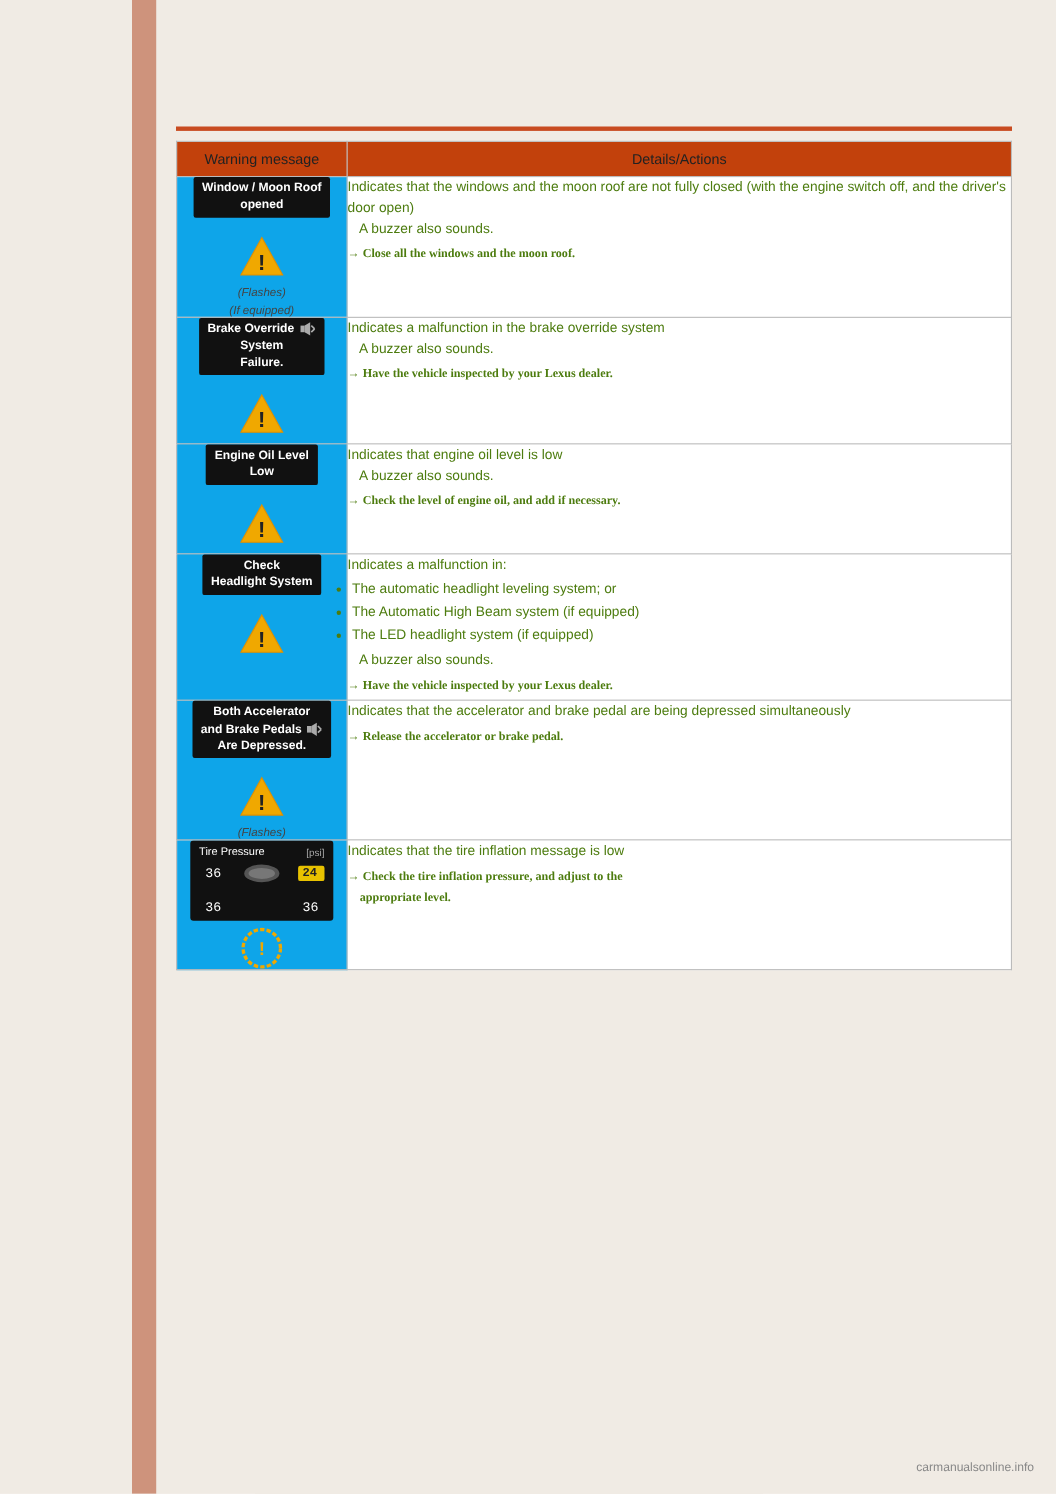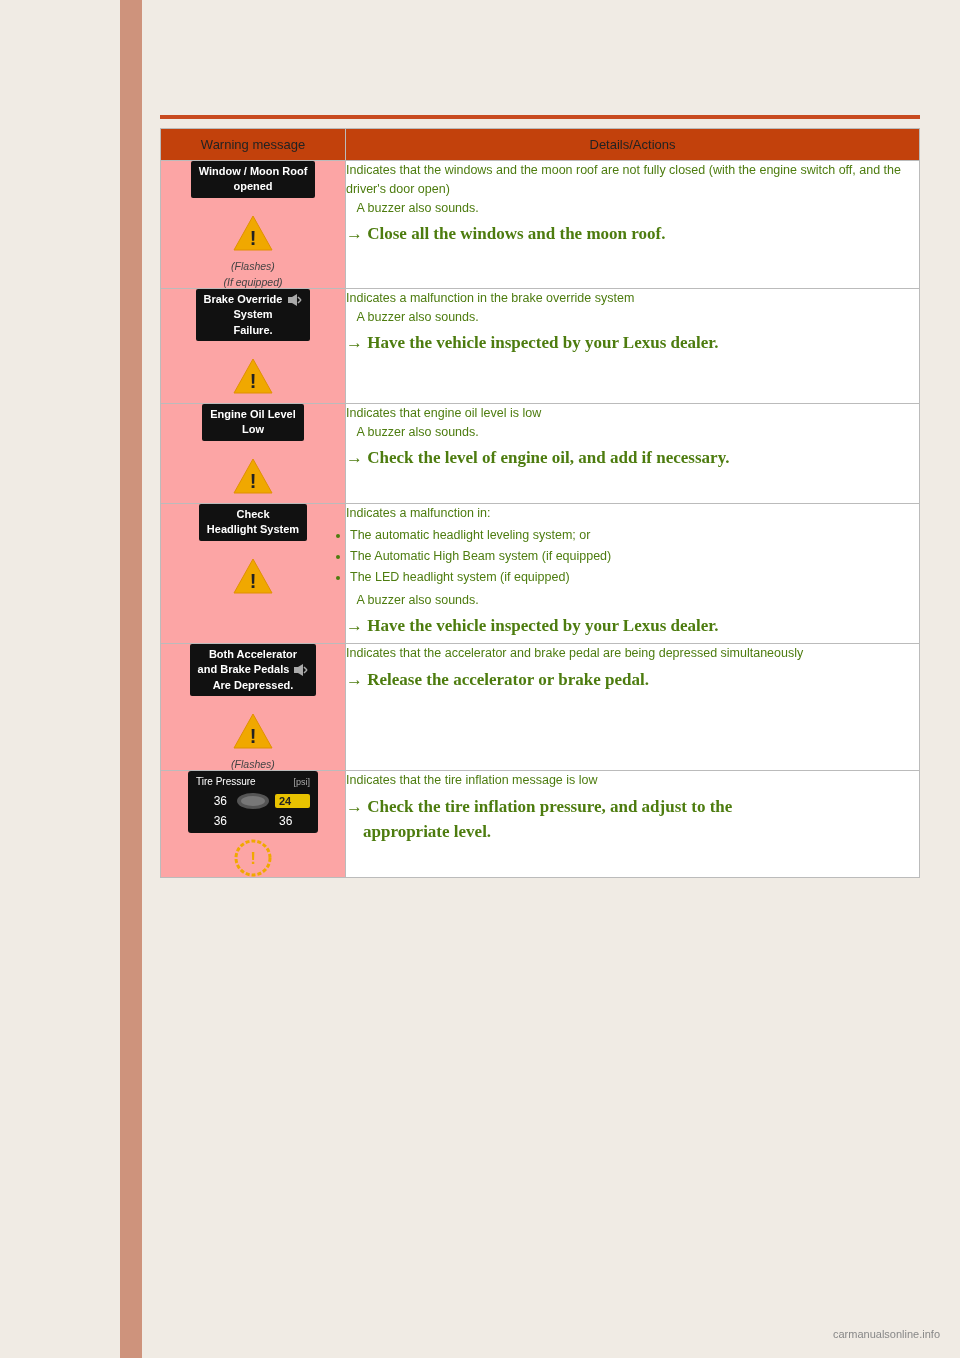--- a/index.html
+++ b/index.html
@@ -62,25 +62,25 @@
       color: #222;
     }
 
     .main-table td {
       border: 1px solid #bbb;
       vertical-align: top;
       padding: 0;
     }
 
     .warning-cell {
-      width: 185px;
+      width: 155px;
       padding: 12px 10px;
       text-align: center;
       vertical-align: middle;
-      background: #fca5a5;
+      background: #0ea5e9;
     }
 
     .details-cell {
       padding: 12px 14px;
       font-size: 12.5px;
       line-height: 1.5;
       color: #4d7c0f;
       background: #fff;
     }
 
@@ -99,21 +99,21 @@
 
     .sub-label {
       font-size: 10.5px;
       color: #444;
       margin-top: 4px;
       display: block;
       font-style: italic;
     }
 
     .action-bold {
-      font-size: 17px;
+      font-size: 11px;
       font-weight: bold;
       font-family: Georgia, serif;
     }
 
     .details-cell p {
       margin-bottom: 4px;
     }
 
     .details-cell ul {
       margin-left: 4px;
@@ -163,23 +163,24 @@
     .tire-display .unit {
       font-size: 9px;
       color: #aaa;
     }
 
     .tire-grid {
       display: grid;
       grid-template-columns: 1fr auto 1fr;
       grid-template-rows: auto auto;
       align-items: center;
-      gap: 2px;
+      gap: 13px;
       font-size: 12px;
       color: #fff;
+      font-family: Liberation Mono, monospace;
     }
 
     .tire-val-highlight {
       background: #e8c200;
       color: #222;
       font-weight: bold;
       font-size: 11px;
       padding: 1px 4px;
       border-radius: 2px;
     }

